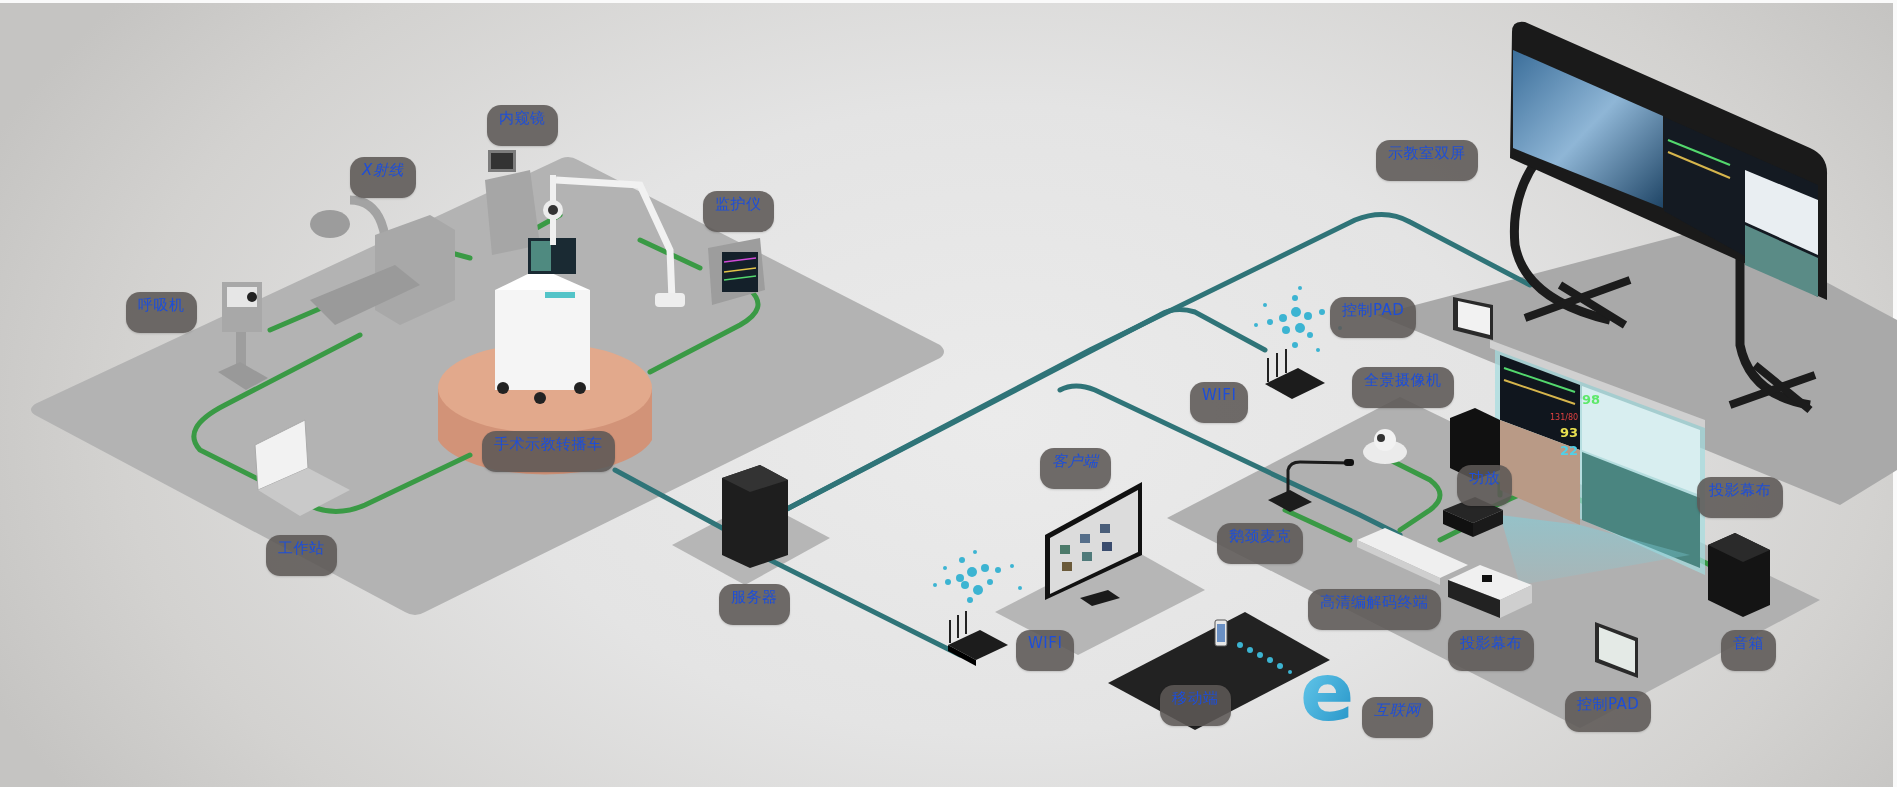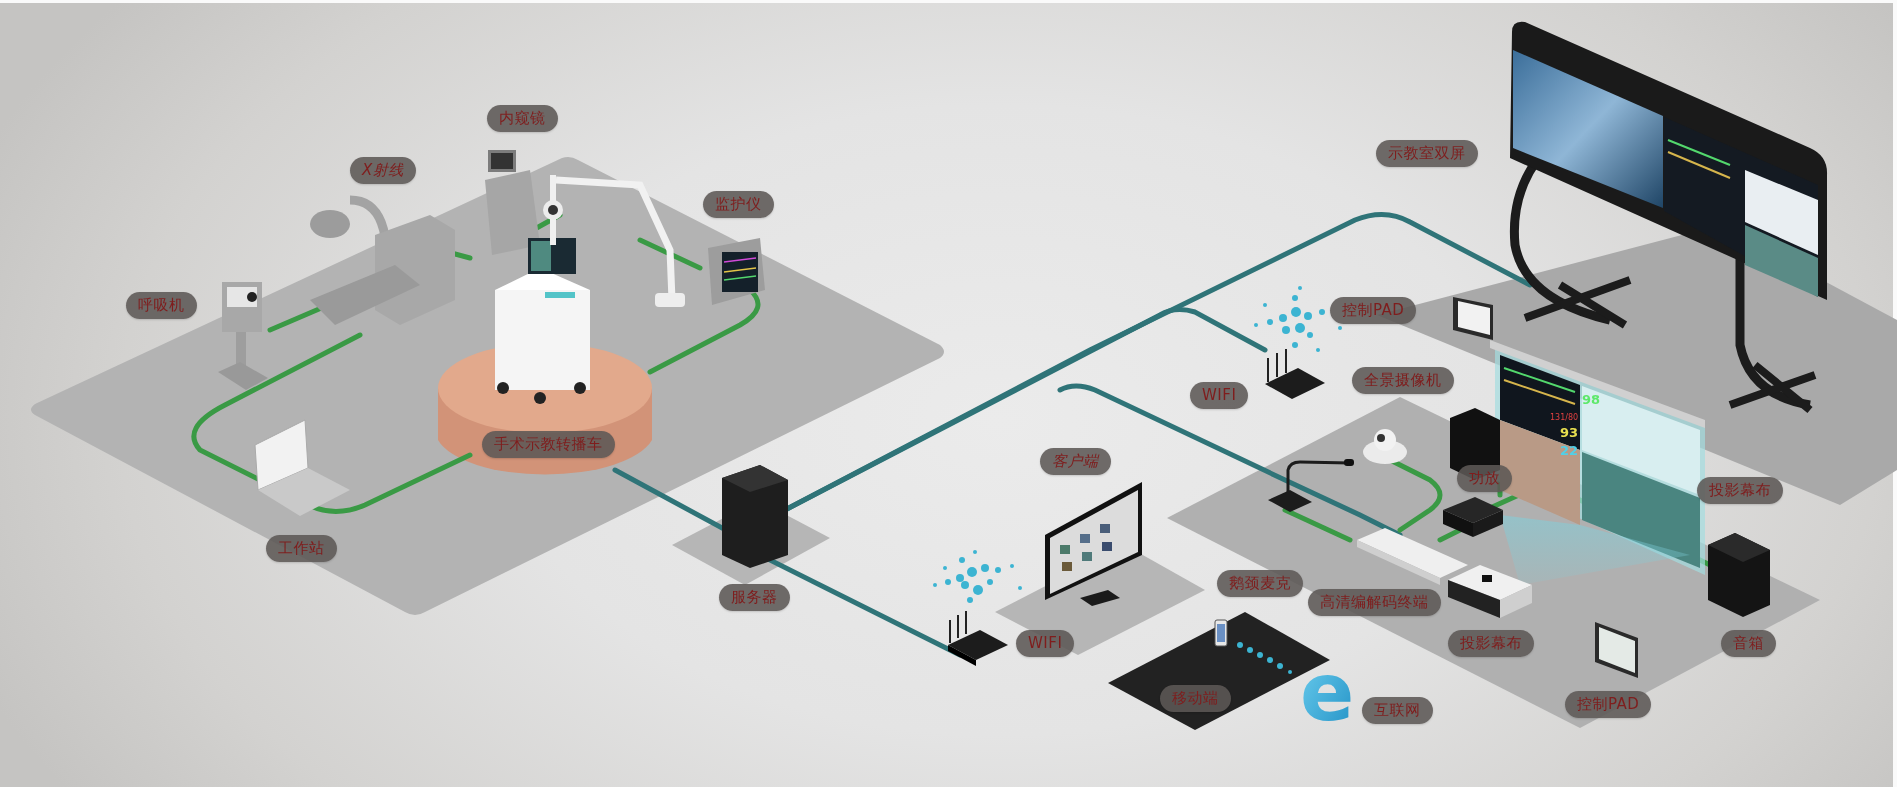--- a/index.html
+++ b/index.html
@@ -2,22 +2,22 @@
 <html><head>
 <meta charset="utf-8">
 <style>
   html,body{margin:0;padding:0;}
   body{width:1897px;height:787px;overflow:hidden;position:relative;
     font-family:"DejaVu Sans","Liberation Sans",sans-serif;
     background:radial-gradient(ellipse 1100px 700px at 1000px 420px,#ebebeb 0%,#e4e4e4 45%,#d3d2d0 80%,#c5c4c2 100%);}
   .topstrip{position:absolute;left:0;top:0;width:1897px;height:3px;background:#fafafa;}
   .rightstrip{position:absolute;right:0;top:0;width:4px;height:787px;background:#fafafa;}
   svg.scene{position:absolute;left:0;top:0;}
-  .pill{position:absolute;height:27px;line-height:27px;padding:0 12px;border-radius:14px;
-    background:rgba(92,88,85,0.88);color:#7f1d1d;font-size:15px;white-space:nowrap;
+  .pill{position:absolute;height:41px;line-height:27px;padding:0 12px;border-radius:14px;
+    background:rgba(92,88,85,0.88);color:#1d4ed8;font-size:15px;white-space:nowrap;
     box-shadow:0 1px 2px rgba(0,0,0,0.15);letter-spacing:0.5px;
     font-family:"DejaVu Sans","Liberation Sans",sans-serif;}
 </style>
 </head>
 <body>
 
 <div class="topstrip"></div>
 <div class="rightstrip"></div>
 
 <svg class="scene" width="1897" height="787" viewBox="0 0 1897 787">
@@ -275,25 +275,25 @@
 <div class="pill" style="left:350px;top:157px;font-style:italic;">X射线</div>
 <div class="pill" style="left:703px;top:191px;text-align:center;">监护仪</div>
 <div class="pill" style="left:126px;top:292px;">呼吸机</div>
 <div class="pill" style="left:482px;top:431px;">手术示教转播车</div>
 <div class="pill" style="left:266px;top:535px;text-align:right;">工作站</div>
 
 <div class="pill" style="left:719px;top:584px;">服务器</div>
 <div class="pill" style="left:1040px;top:448px;font-style:italic;">客户端</div>
 <div class="pill" style="left:1016px;top:630px;">WIFI</div>
 <div class="pill" style="left:1160px;top:685px;">移动端</div>
-<div class="pill" style="left:1362px;top:697px;">互联网</div>
+<div class="pill" style="left:1362px;top:697px;font-style:italic;">互联网</div>
 
 <div class="pill" style="left:1376px;top:140px;">示教室双屏</div>
 <div class="pill" style="left:1330px;top:297px;">控制PAD</div>
 <div class="pill" style="left:1190px;top:382px;">WIFI</div>
 <div class="pill" style="left:1352px;top:367px;">全景摄像机</div>
 <div class="pill" style="left:1457px;top:465px;">功放</div>
 <div class="pill" style="left:1697px;top:477px;text-align:right;">投影幕布</div>
-<div class="pill" style="left:1217px;top:523px;margin-top:47px;">鹅颈麦克</div>
+<div class="pill" style="left:1217px;top:523px;">鹅颈麦克</div>
 <div class="pill" style="left:1308px;top:589px;">高清编解码终端</div>
 <div class="pill" style="left:1448px;top:630px;">投影幕布</div>
 <div class="pill" style="left:1721px;top:630px;">音箱</div>
 <div class="pill" style="left:1565px;top:691px;">控制PAD</div>
 
 </body></html>

